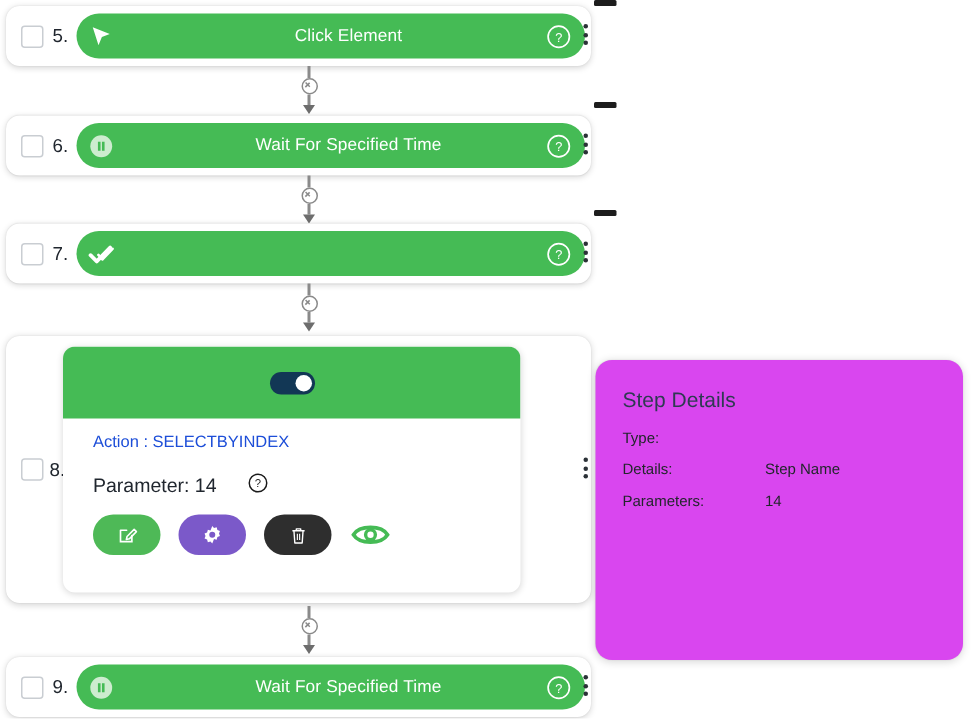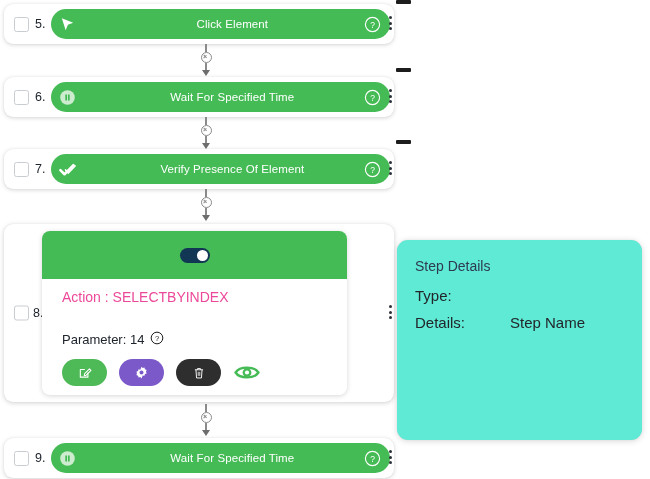--- a/index.html
+++ b/index.html
@@ -224,30 +224,30 @@
     right: 2px;
     top: 2px;
     width: 11px;
     height: 11px;
     border-radius: 50%;
     background: #ffffff;
   }
 
   .inner-body { padding: 10px 0 0 20px; }
   .line-action {
-    font-size: 14px;
-    color: #ec4899;
-    margin-bottom: 26px;
+    font-size: 11px;
+    color: #1d4ed8;
+    margin-bottom: 14px;
   }
   .line-param {
     font-size: 13px;
     color: #20262e;
     display: flex;
     align-items: center;
-    gap: 6px;
+    gap: 21px;
     margin-bottom: 11px;
   }
 
   .btn-row { display: flex; align-items: center; gap: 12px; }
   .pill {
     width: 45px;
     height: 27px;
     border-radius: 14px;
     display: flex;
     align-items: center;
@@ -261,37 +261,37 @@
     display: flex; align-items: center; justify-content: center;
   }
 
   
   #step-details {
     position: absolute;
     left: 397px;
     top: 240px;
     width: 245px;
     height: 200px;
-    background: #5eead4;
+    background: #d946ef;
     border-radius: 11px;
     box-shadow: 0 1px 6px rgba(0,0,0,0.16), 0 0 1px rgba(0,0,0,0.10);
     box-sizing: border-box;
     padding: 18px 16px 0 18px;
   }
   #step-details h2 {
     margin: 0 0 13px 0;
     font-size: 14px;
     font-weight: normal;
     color: #2e3a52;
   }
   .detail-row {
     display: flex;
     align-items: flex-start;
     margin-bottom: 10px;
-    font-size: 15px;
+    font-size: 10px;
     color: #22262b;
   }
   .detail-label { width: 95px; flex: 0 0 auto; }
   .detail-value { display: flex; align-items: center; gap: 7px; }
 </style>
 </head>
 <body>
 
 <div id="canvas">
 
@@ -364,21 +364,20 @@
   <div class="step-row" style="top:149px">
     <div class="chk"></div>
     <div class="step-num">7.</div>
     <div class="green-bar">
       <div class="lead-icon">
         <svg width="19" height="19" viewBox="0 0 24 24">
             <path d="M3 12.8 L8.2 18 L19.5 6.4" fill="none" stroke="#ffffff" stroke-width="3.2" stroke-linecap="round" stroke-linejoin="round"></path>
             <path d="M9.6 12.6 L13 16.4 L21.5 7.4" fill="none" stroke="#ffffff" stroke-width="2.2" stroke-linecap="round" stroke-linejoin="round"></path>
           </svg>
       </div>
-      <div class="bar-title">Verify Presence Of Element</div>
       <div class="help-icon">
         <svg width="17" height="17" viewBox="0 0 24 24">
             <circle cx="12" cy="12" r="10" fill="none" stroke="#ffffff" stroke-width="1.6"></circle>
             <text x="12" y="16.6" font-size="12" fill="#ffffff" text-anchor="middle" font-family="Liberation Sans, sans-serif">?</text>
           </svg>
       </div>
     </div>
   </div>
   <div class="kebab" style="left:389px; top:161px">
       <i></i>
@@ -493,15 +492,21 @@
 
 
 
     <div class="detail-row">
       <div class="detail-label">Details:</div>
       <div class="detail-value">
           <span>Step Name</span>
         </div>
     </div>
 
+    <div class="detail-row">
+      <div class="detail-label">Parameters:</div>
+      <div class="detail-value">
+          <span>14</span>
+        </div>
+    </div>
   </div>
 
 </div>
 
 </body></html>

